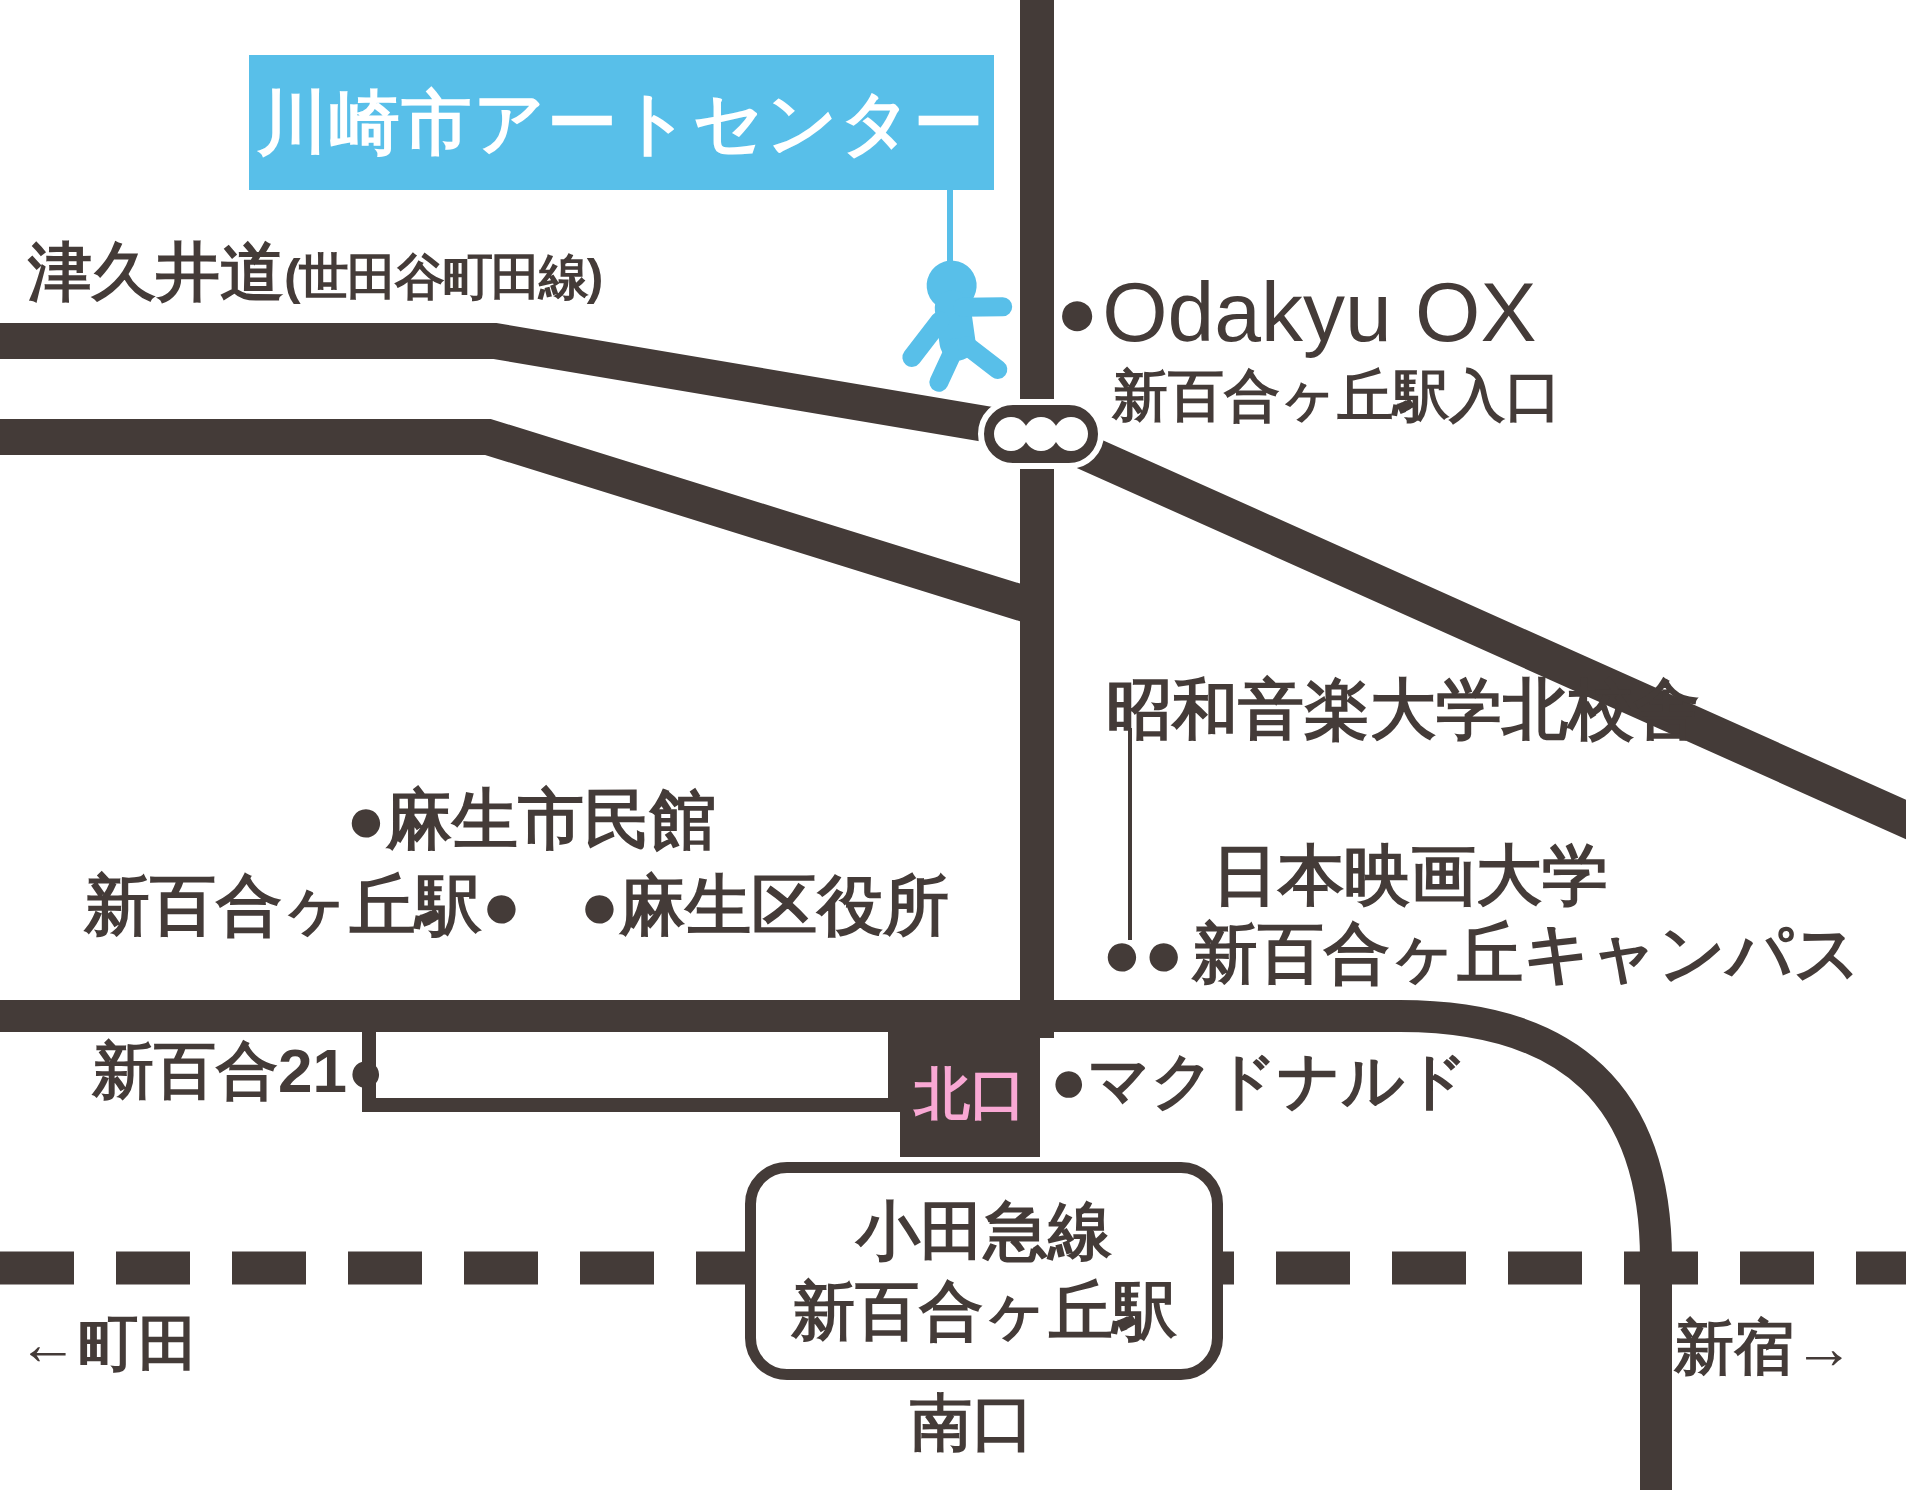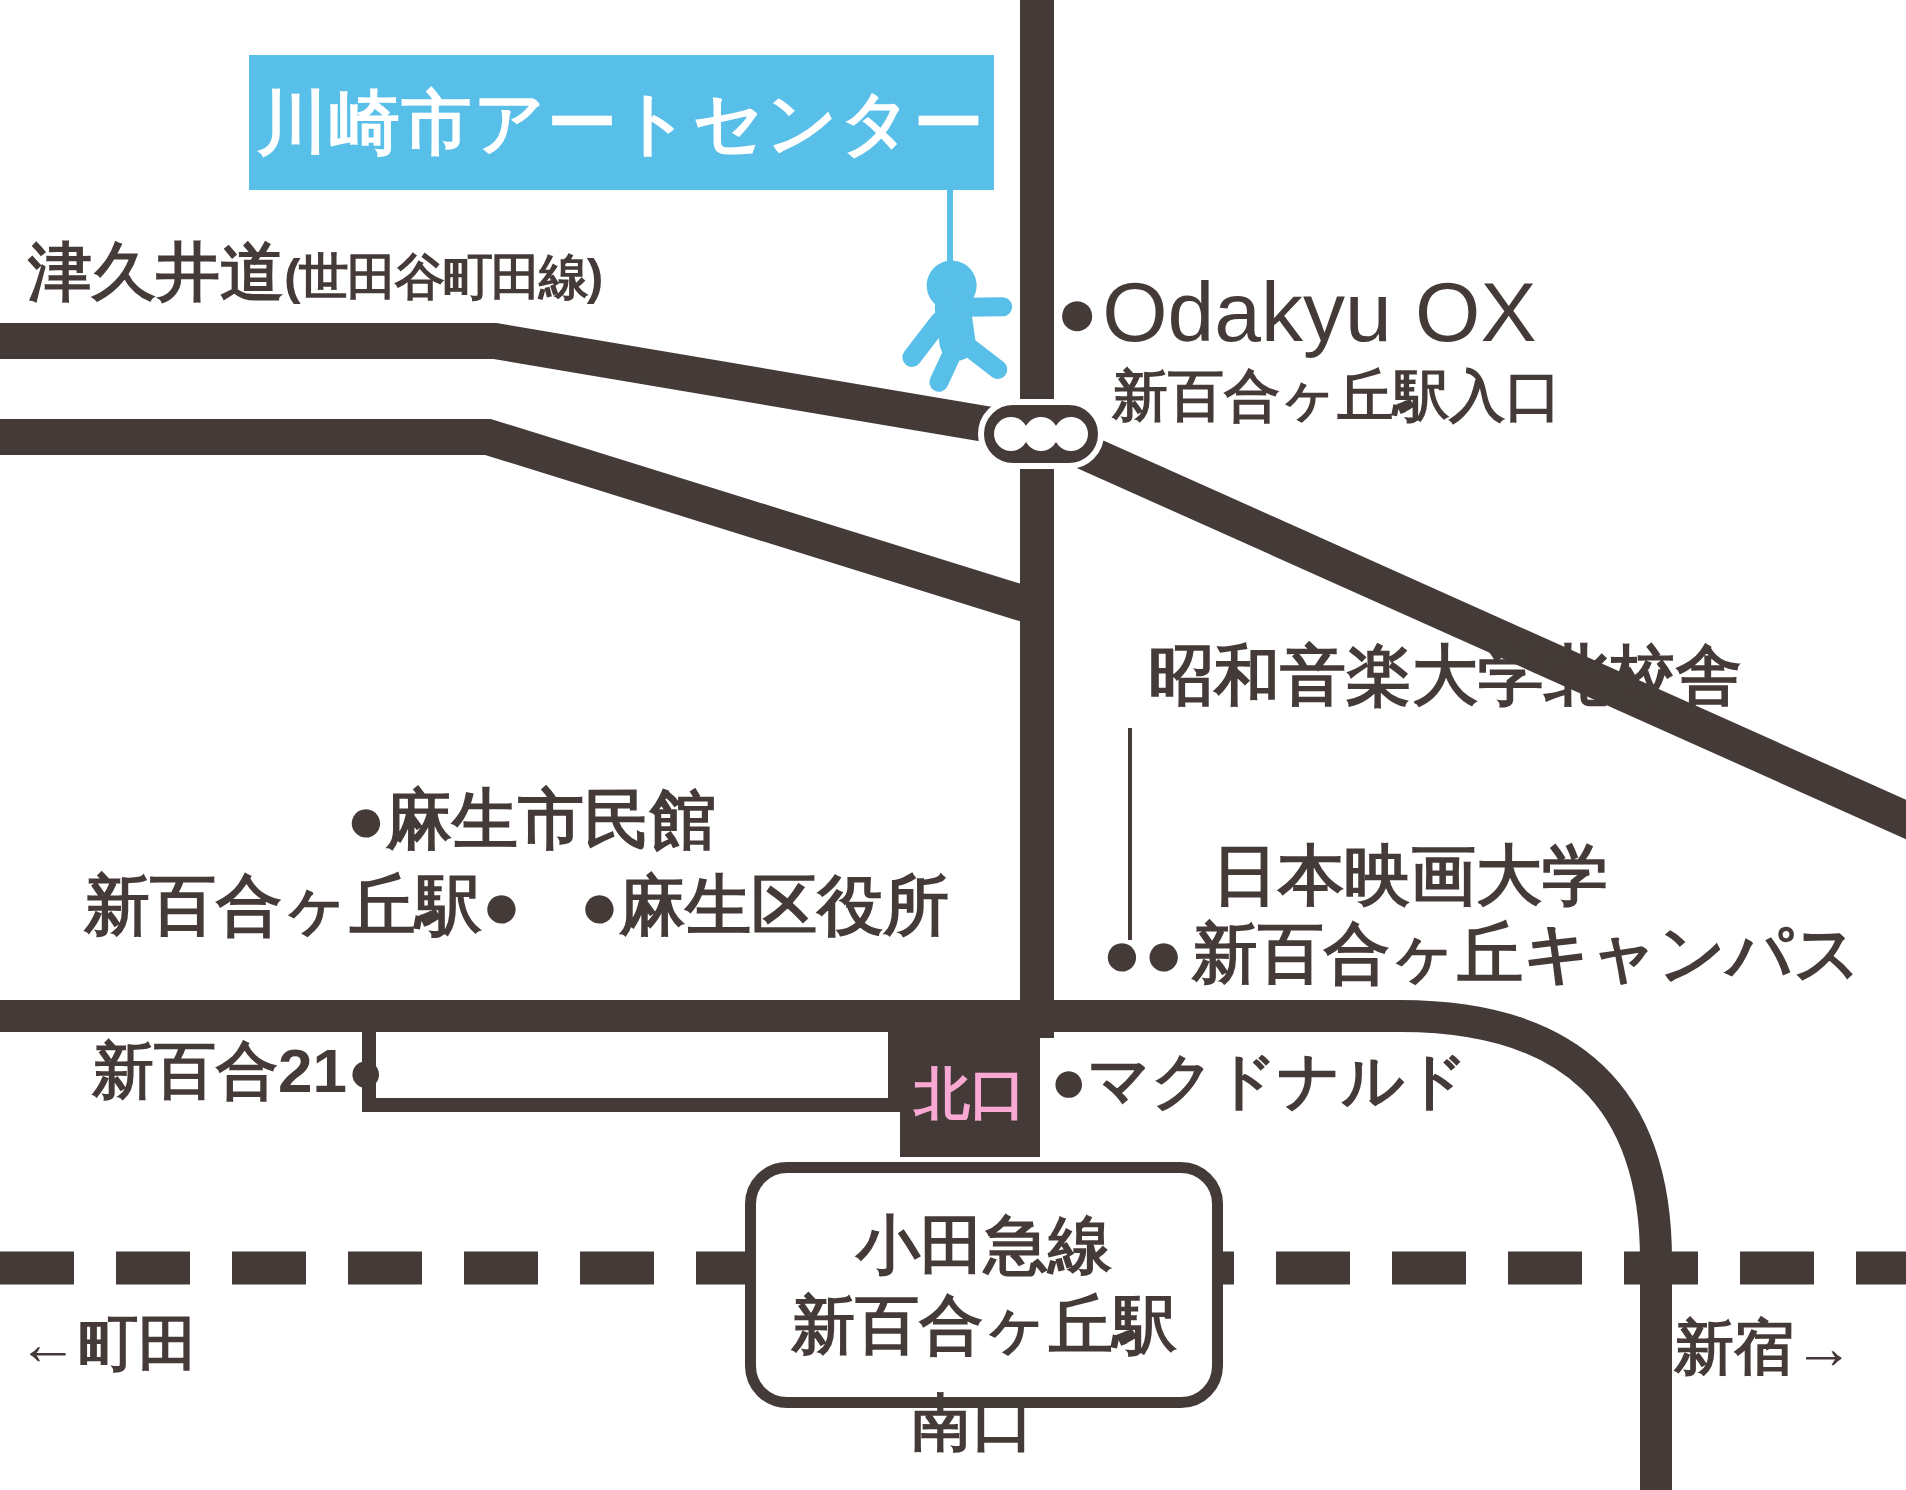--- a/index.html
+++ b/index.html
@@ -8,31 +8,31 @@
   svg.roads{position:absolute;left:0;top:0;}
   .rd{stroke:var(--ink);fill:none;}
   .lbl{position:absolute;color:var(--ink);font-weight:bold;white-space:nowrap;line-height:1;}
   #banner{left:205px;top:55px;width:745px;height:135px;background:var(--blue);color:#fff;
           font-size:70px;display:flex;align-items:center;justify-content:center;letter-spacing:2px;margin-left:44px;}
   #tsukui{left:28px;top:240px;font-size:64px;}
   #tsukui .sub{font-size:50px;letter-spacing:-2px;}
   #odakyu{left:1056px;top:270px;font-size:84px;font-weight:500;display:flex;align-items:center;}
   #odakyu .blt{font-size:70px;margin-right:4px;}
   #entrance{left:1112px;top:368px;font-size:56px;}
-  #showa{left:1106px;top:642px;font-size:66px;margin-left:42px;}
+  #showa{left:1106px;top:676px;font-size:66px;}
   #nichiei1{left:1212px;top:842px;font-size:66px;}
   #nichiei2{left:1102px;top:920px;font-size:66px;}
   #nichiei2 .blt{letter-spacing:2px;margin-right:6px;}
   #shimin{left:346px;top:770px;font-size:66px;margin-top:16px;}
   #fireward{left:84px;top:872px;font-size:66px;display:flex;gap:58px;}
   #shinyuri{left:92px;top:1040px;font-size:62px;}
   #kita{left:900px;top:1030px;width:140px;height:127px;background:var(--ink);color:#f9a8d4;
         font-size:56px;display:flex;align-items:center;justify-content:center;}
   #mcd{left:1050px;top:1050px;font-size:62px;}
-  #stationbox{left:745px;top:1162px;width:478px;height:246px;box-sizing:border-box;
+  #stationbox{left:745px;top:1162px;width:478px;height:218px;box-sizing:border-box;
         background:#fff;border:11px solid var(--ink);border-radius:42px;color:var(--ink);
         display:flex;flex-direction:column;align-items:center;justify-content:center;
         gap:16px;font-size:64px;font-weight:bold;}
   #minami{left:910px;top:1392px;font-size:62px;}
   #machida{left:18px;top:1314px;font-size:60px;}
   #shinjuku{left:1674px;top:1318px;font-size:60px;}
 </style>
 </head>
 <body>
 

